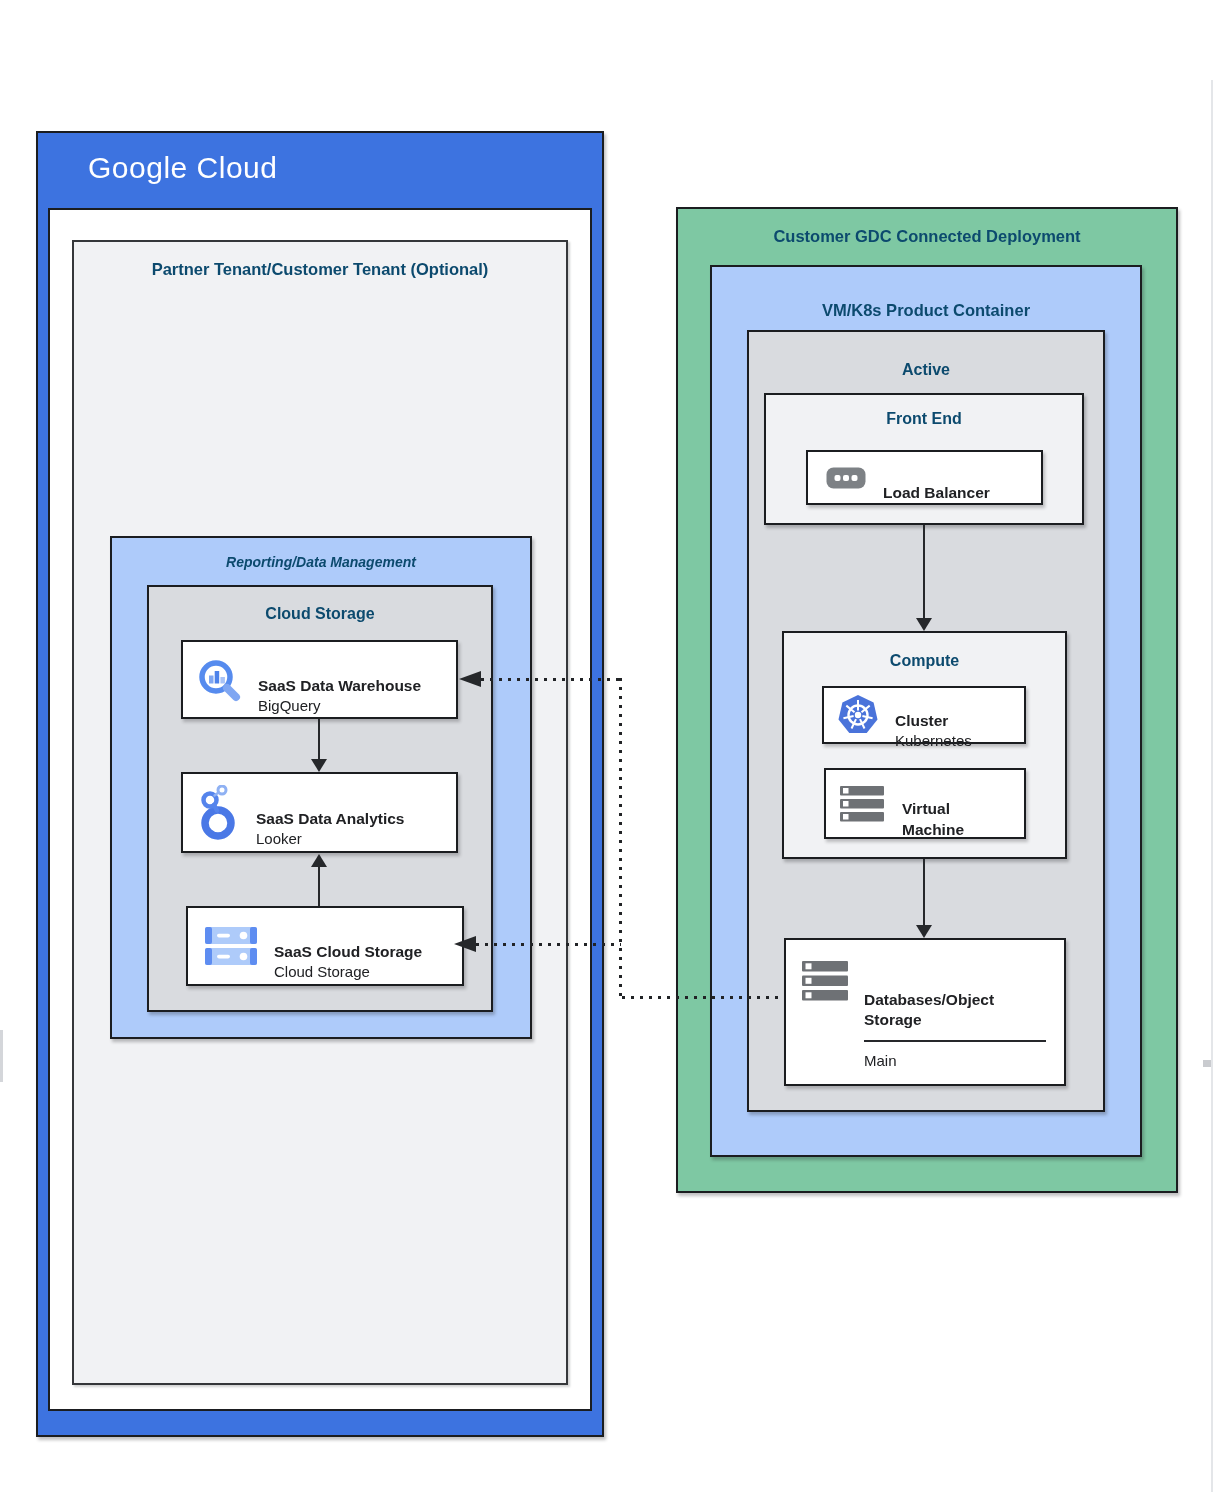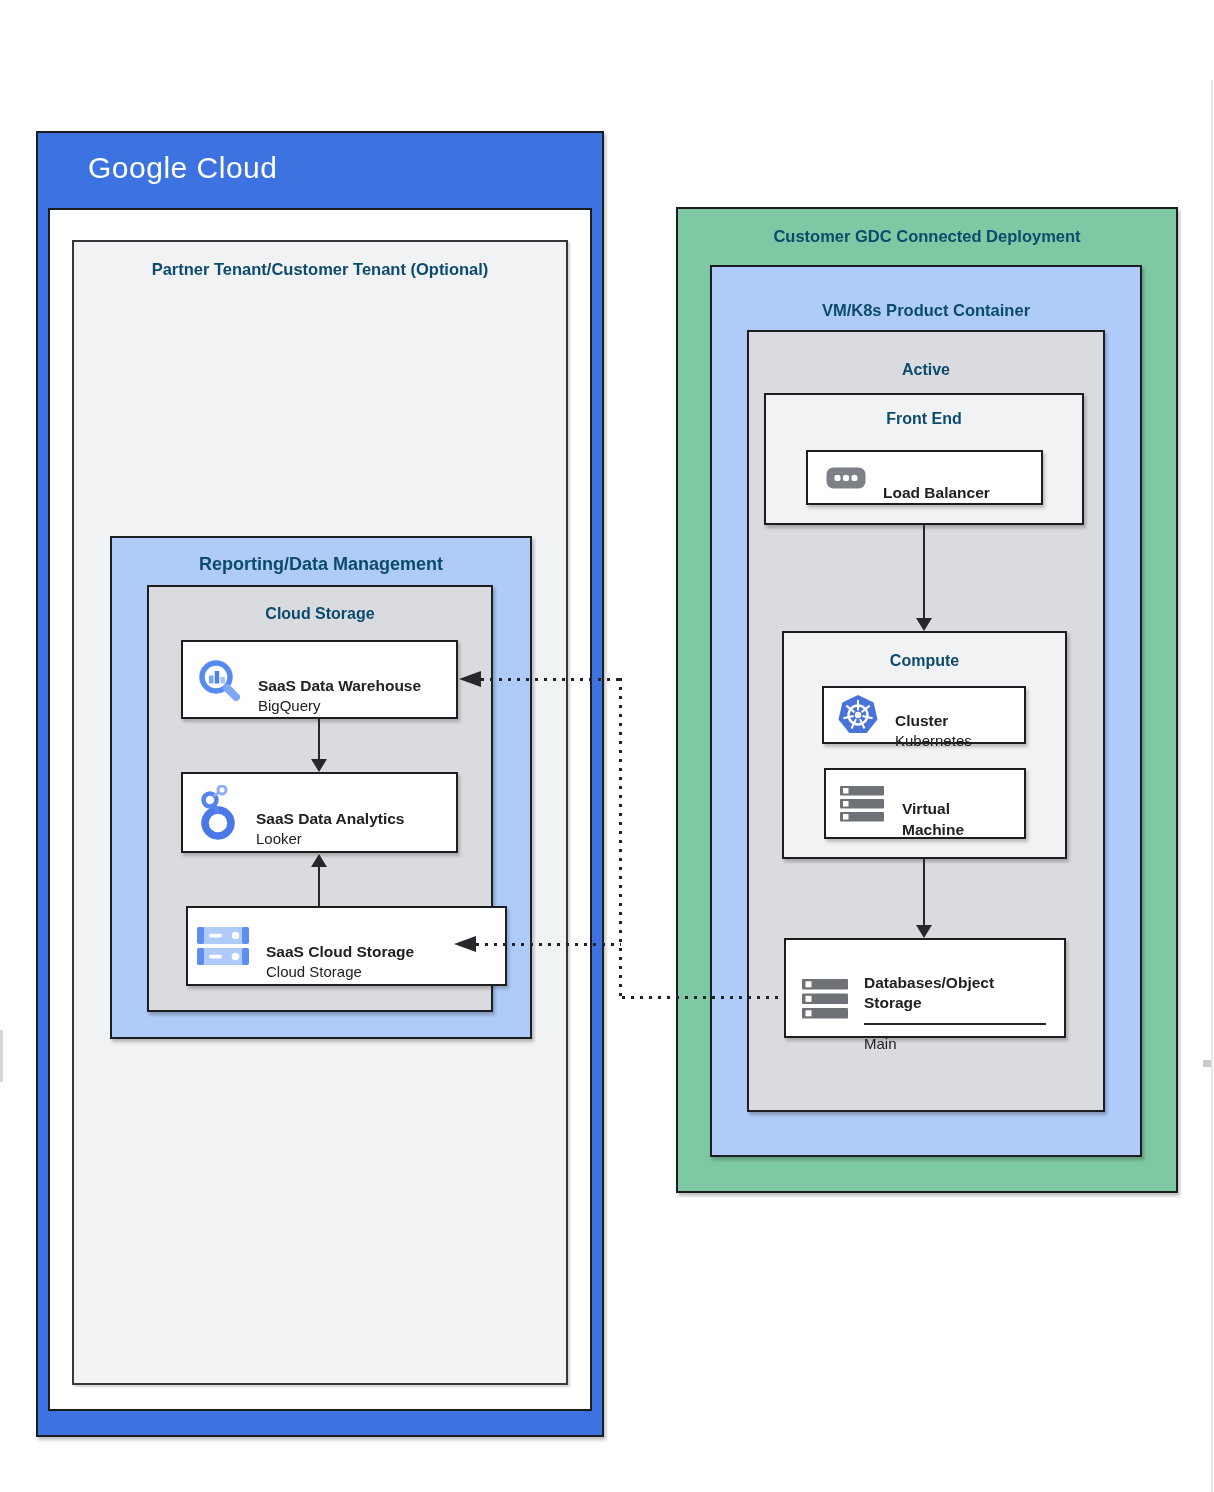--- a/index.html
+++ b/index.html
@@ -34,21 +34,21 @@
     <div style="position:absolute;left:26px;top:18px;color:#ffffff;font-size:30px;font-weight:500;letter-spacing:.5px;margin-left:24px;">Google Cloud</div>
   </div>
 
   <div class="box" style="left:48px;top:208px;width:544px;height:1203px;background:#ffffff;box-shadow:none;"></div>
 
   <div class="box" style="left:72px;top:240px;width:496px;height:1145px;background:#f1f2f4;border:2px solid #35373a;box-shadow:2px 2px 2px rgba(32,33,36,.2);">
     <div class="ctr-label" style="margin-top:18px;font-size:16.5px;">Partner Tenant/Customer Tenant (Optional)</div>
   </div>
 
   <div class="box" style="left:110px;top:536px;width:422px;height:503px;background:#aecbfa;">
-    <div class="ctr-label" style="margin-top:16px;font-size:18px;">Reporting/Data Management</div>
+    <div class="ctr-label" style="margin-top:16px;font-size:14px;font-style:italic;">Reporting/Data Management</div>
   </div>
 
   <div class="box" style="left:147px;top:585px;width:346px;height:427px;background:#d9dbdf;">
     <div class="ctr-label" style="margin-top:18px;font-size:16px;">Cloud Storage</div>
   </div>
 
   <div class="card" style="left:181px;top:640px;width:277px;height:79px;padding-left:13px;gap:16px;">
     <span style="display:inline-flex;">
       <svg width="46" height="46" viewBox="0 0 46 46">
         <circle cx="20" cy="20" r="14" fill="none" stroke="#568bee" stroke-width="5.5"></circle>
@@ -79,21 +79,21 @@
     </span>
     <span class="txt">
       <div class="t1">SaaS Data Analytics</div>
       <div class="t2">Looker</div>
     </span>
   </div>
 
   <div class="arrow-up" style="left:311px;top:854px;"></div>
   <div class="vline" style="left:318px;top:866px;height:40px;"></div>
 
-  <div class="card" style="left:186px;top:906px;width:321px;height:80px;padding-left:8px;gap:16px;">
+  <div class="card" style="left:186px;top:906px;width:278px;height:80px;padding-left:16px;gap:16px;">
     <span style="display:inline-flex;">
       <svg width="54" height="40" viewBox="0 0 54 40">
         <rect x="1" y="1" width="52" height="17" rx="2.5" fill="#aecbfa"></rect>
         <rect x="1" y="1" width="7" height="17" rx="2" fill="#5e8df1"></rect>
         <rect x="46" y="1" width="7" height="17" rx="2" fill="#5e8df1"></rect>
         <rect x="13" y="7.8" width="13" height="3.6" rx="1.8" fill="#ffffff"></rect>
         <circle cx="39.5" cy="9.5" r="3.8" fill="#ffffff"></circle>
         <rect x="1" y="22" width="52" height="17" rx="2.5" fill="#aecbfa"></rect>
         <rect x="1" y="22" width="7" height="17" rx="2" fill="#5e8df1"></rect>
         <rect x="46" y="22" width="7" height="17" rx="2" fill="#5e8df1"></rect>
@@ -177,21 +177,21 @@
       </svg>
     </span>
     <span class="txt" style="max-width:92px;">
       <div class="t1">Virtual Machine</div>
     </span>
   </div>
 
   <div class="vline" style="left:923px;top:859px;height:66px;"></div>
   <div class="arrow-down" style="left:916px;top:925px;"></div>
 
-  <div class="card" style="left:784px;top:938px;width:282px;height:100px;align-items:center;padding:18px 14px 0 16px;gap:16px;">
+  <div class="card" style="left:784px;top:938px;width:282px;height:148px;align-items:flex-start;padding:18px 14px 0 16px;gap:16px;">
     <span style="display:inline-flex;margin-top:3px;">
       <svg width="46" height="40" viewBox="0 0 46 40">
         <rect x="0" y="0" width="46" height="10.5" rx="1" fill="#6e7175"></rect>
         <rect x="3.5" y="2.3" width="6" height="6" fill="#ffffff"></rect>
         <rect x="0" y="14.5" width="46" height="10.5" rx="1" fill="#6e7175"></rect>
         <rect x="3.5" y="16.8" width="6" height="6" fill="#ffffff"></rect>
         <rect x="0" y="29" width="46" height="10.5" rx="1" fill="#6e7175"></rect>
         <rect x="3.5" y="31.3" width="6" height="6" fill="#ffffff"></rect>
       </svg>
     </span>

